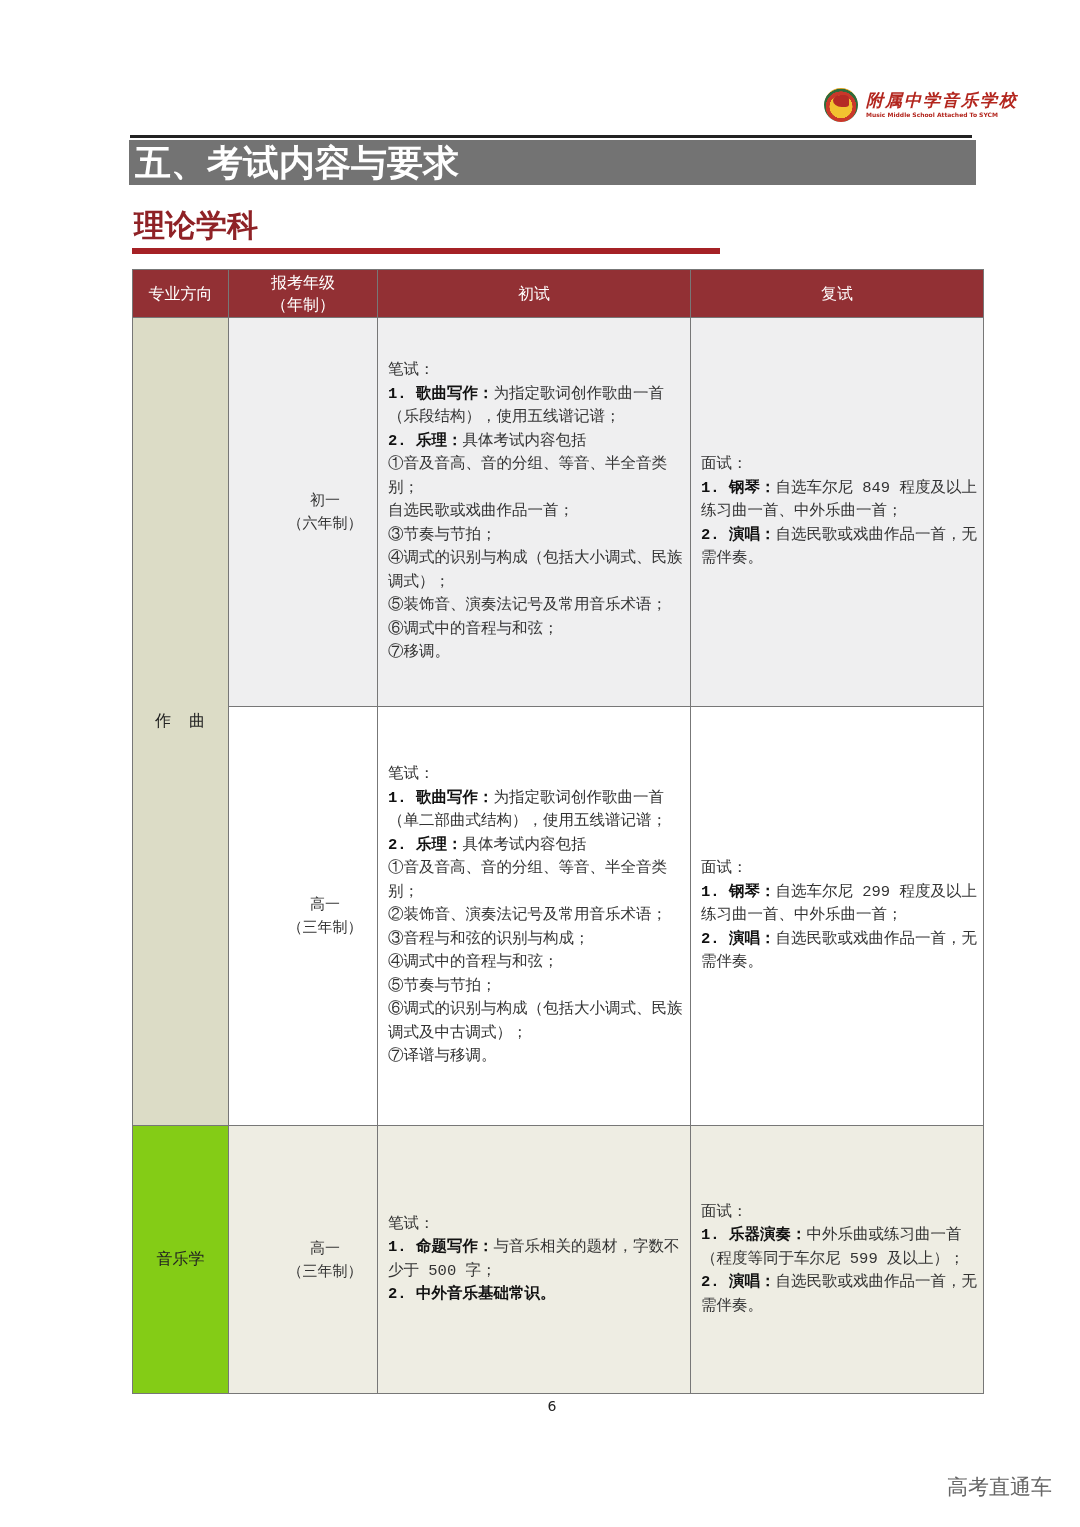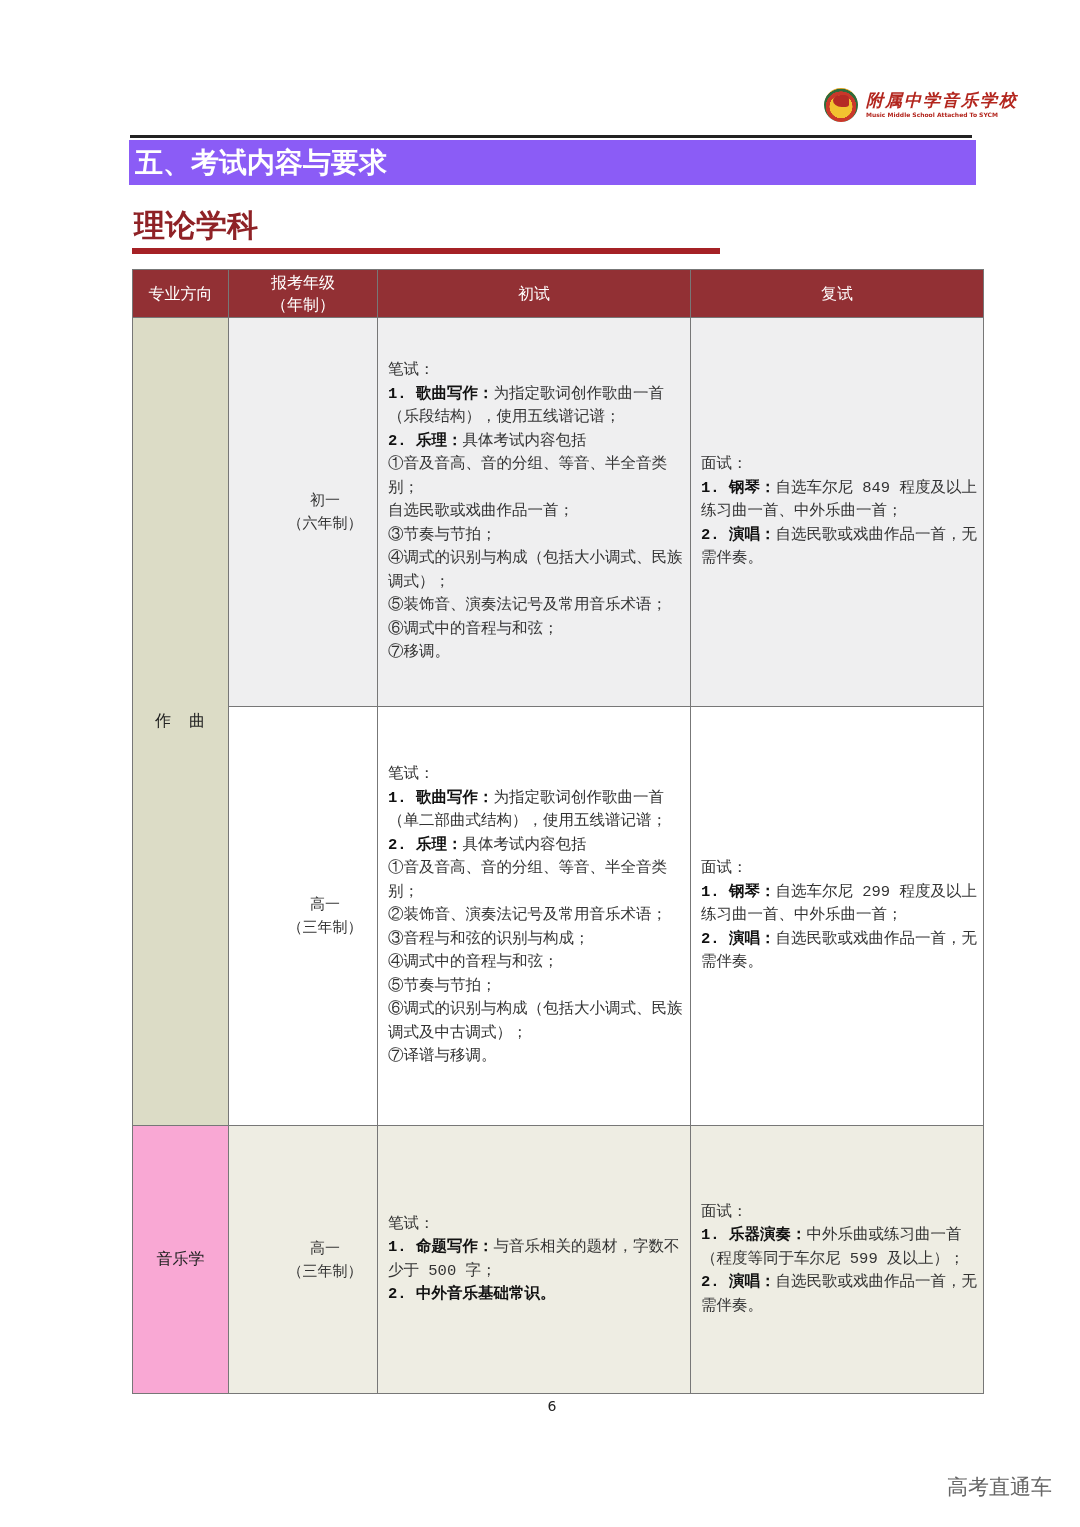--- a/index.html
+++ b/index.html
@@ -8,32 +8,32 @@
     font-family: "DejaVu Serif", "Liberation Serif", serif; color:#222;
   }
   .logo { position:absolute; left:824px; top:88px; display:flex; align-items:center; gap:8px; }
   .logo-emblem { width:34px; height:34px; border-radius:50%; position:relative;
     background: radial-gradient(circle at 50% 55%, #f2c230 0 45%, #c9382a 46% 60%, #2f6b3a 61% 70%, #d9a020 71% 100%); }
   .logo-emblem::after { content:""; position:absolute; left:9px; top:7px; width:16px; height:12px; background:#b52b25; border-radius:60% 40% 30% 70%; }
   .logo-text { display:flex; flex-direction:column; line-height:1; }
   .logo-cn { color:#b3261e; font-size:17px; font-weight:bold; letter-spacing:2px; font-style:italic; font-family:"DejaVu Serif", serif; }
   .logo-en { color:#b3261e; font-size:6px; font-weight:bold; font-family:"DejaVu Sans", sans-serif; margin-top:3px; }
   .top-rule { position:absolute; left:130px; top:135px; width:842px; height:3px; background:#222; }
-  .section-bar { position:absolute; left:129px; top:140px; width:847px; height:45px; background:#8b5cf6;
-    color:#fff; font-size:28px; line-height:45px; padding-left:6px; box-sizing:border-box; font-family:"DejaVu Sans", sans-serif; font-weight:bold; }
+  .section-bar { position:absolute; left:129px; top:140px; width:847px; height:45px; background:#737373;
+    color:#fff; font-size:36px; line-height:45px; padding-left:6px; box-sizing:border-box; font-family:"DejaVu Sans", sans-serif; font-weight:bold; }
   .subtitle { position:absolute; left:134px; top:205px; font-size:31px; font-weight:bold; color:#8f2226; font-family:"DejaVu Sans", sans-serif; }
   .subtitle-rule { position:absolute; left:132px; top:248px; width:588px; height:6px; background:#a52125; }
   table.exam { position:absolute; left:132px; top:269px; width:851px; border-collapse:collapse; table-layout:fixed; }
   table.exam th, table.exam td { border:1px solid #777; }
   table.exam th { background:#923034; color:#fff; font-weight:normal; font-size:16px; line-height:22px; height:47px; text-align:center; padding:0;
     font-family:"DejaVu Sans", sans-serif; }
   col.c1 { width:96px; } col.c2 { width:149px; } col.c3 { width:313px; } col.c4 { width:293px; }
   td.major { text-align:center; font-weight:normal; font-size:16px; font-family:"DejaVu Sans", sans-serif; }
   td.major.zuoqu { background:#dcdcc6; letter-spacing:18px; padding-left:18px; }
-  td.major.yinyuexue { background:#f9a8d4; }
+  td.major.yinyuexue { background:#84cc16; }
   td.grade { text-align:center; font-size:15px; line-height:23px; color:#333;padding-left:45px; }
   td.content { font-size:15.5px; line-height:23.5px; padding:0 6px 0 10px; vertical-align:middle; color:#333;font-family:Liberation Mono, monospace; }
   tr.r1 td.grade, tr.r1 td.content { background:#efeff0; }
   tr.r2 td.grade, tr.r2 td.content { background:#ffffff; }
   tr.r3 td.grade, tr.r3 td.content { background:#eeede3; }
   tr.r1 { height:389px; } tr.r2 { height:419px; } tr.r3 { height:268px; }
   .line { display:block; }
   .b { font-weight:bold; color:#111; }
   .page-num { position:absolute; left:0; width:1104px; top:1398px; text-align:center; font-size:14px; font-family:"DejaVu Sans", sans-serif; color:#222; }
   .watermark { position:absolute; right:28px; top:1473px; font-size:21px; color:#666; font-family:Liberation Mono, monospace; }

